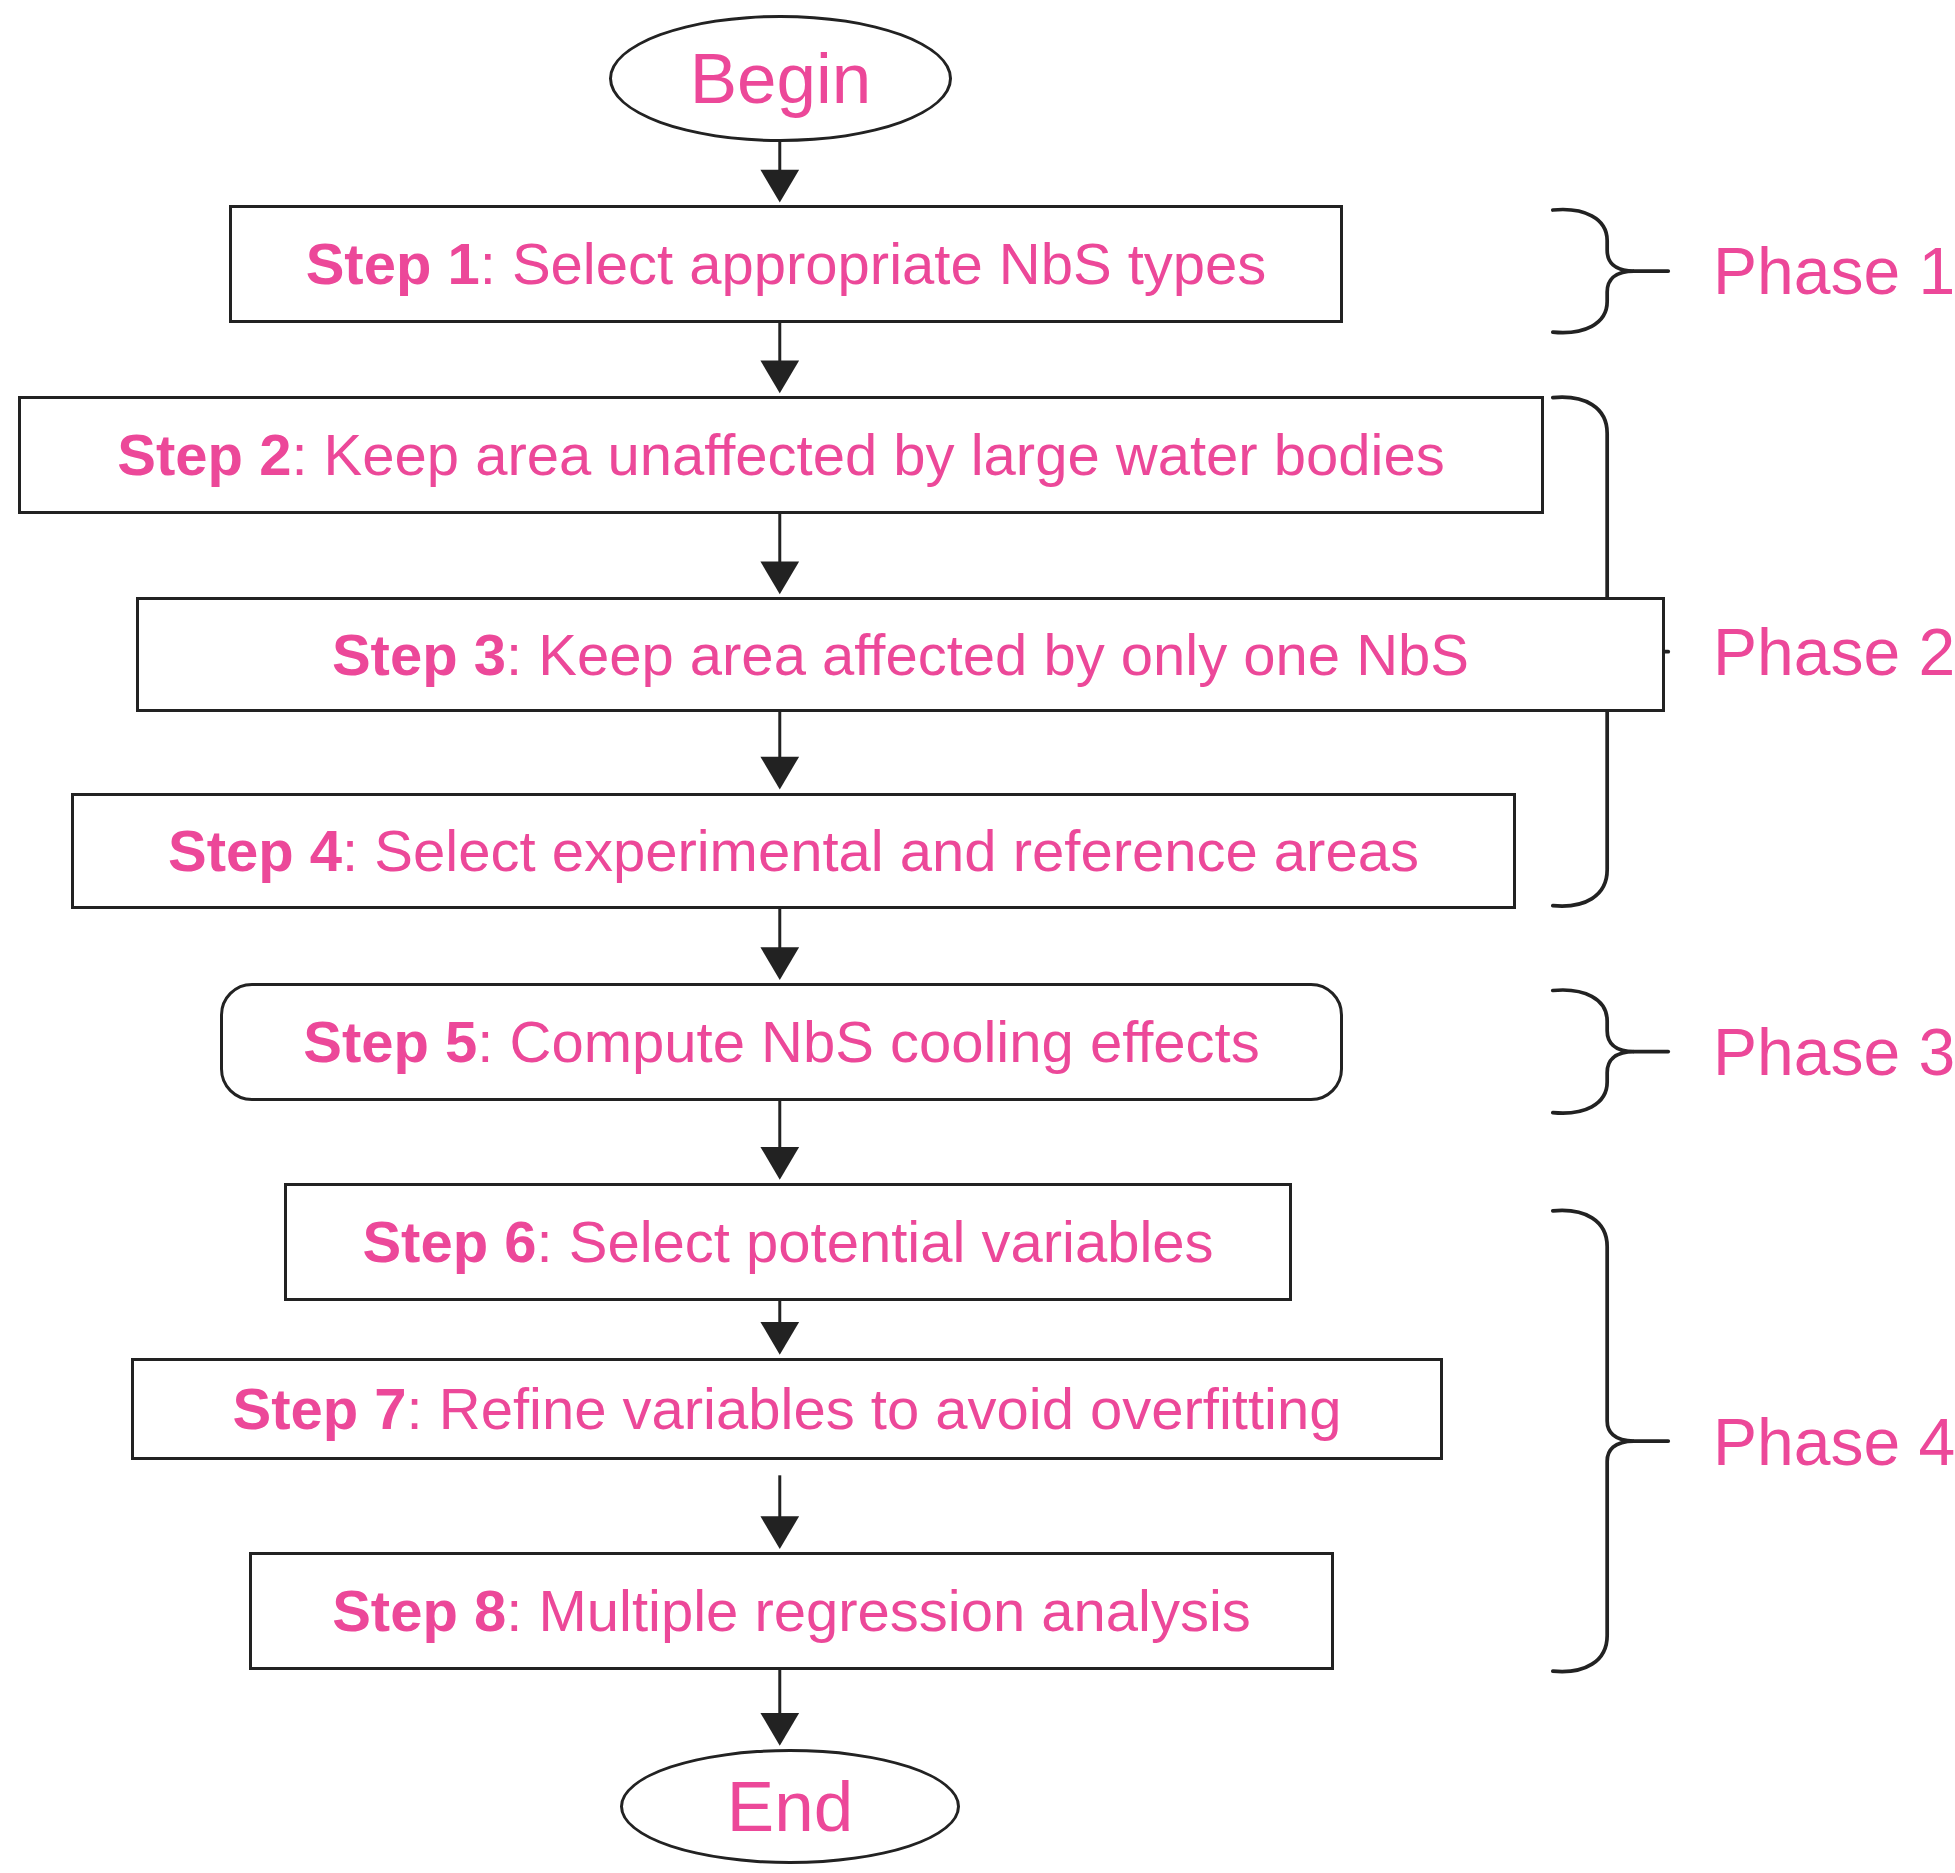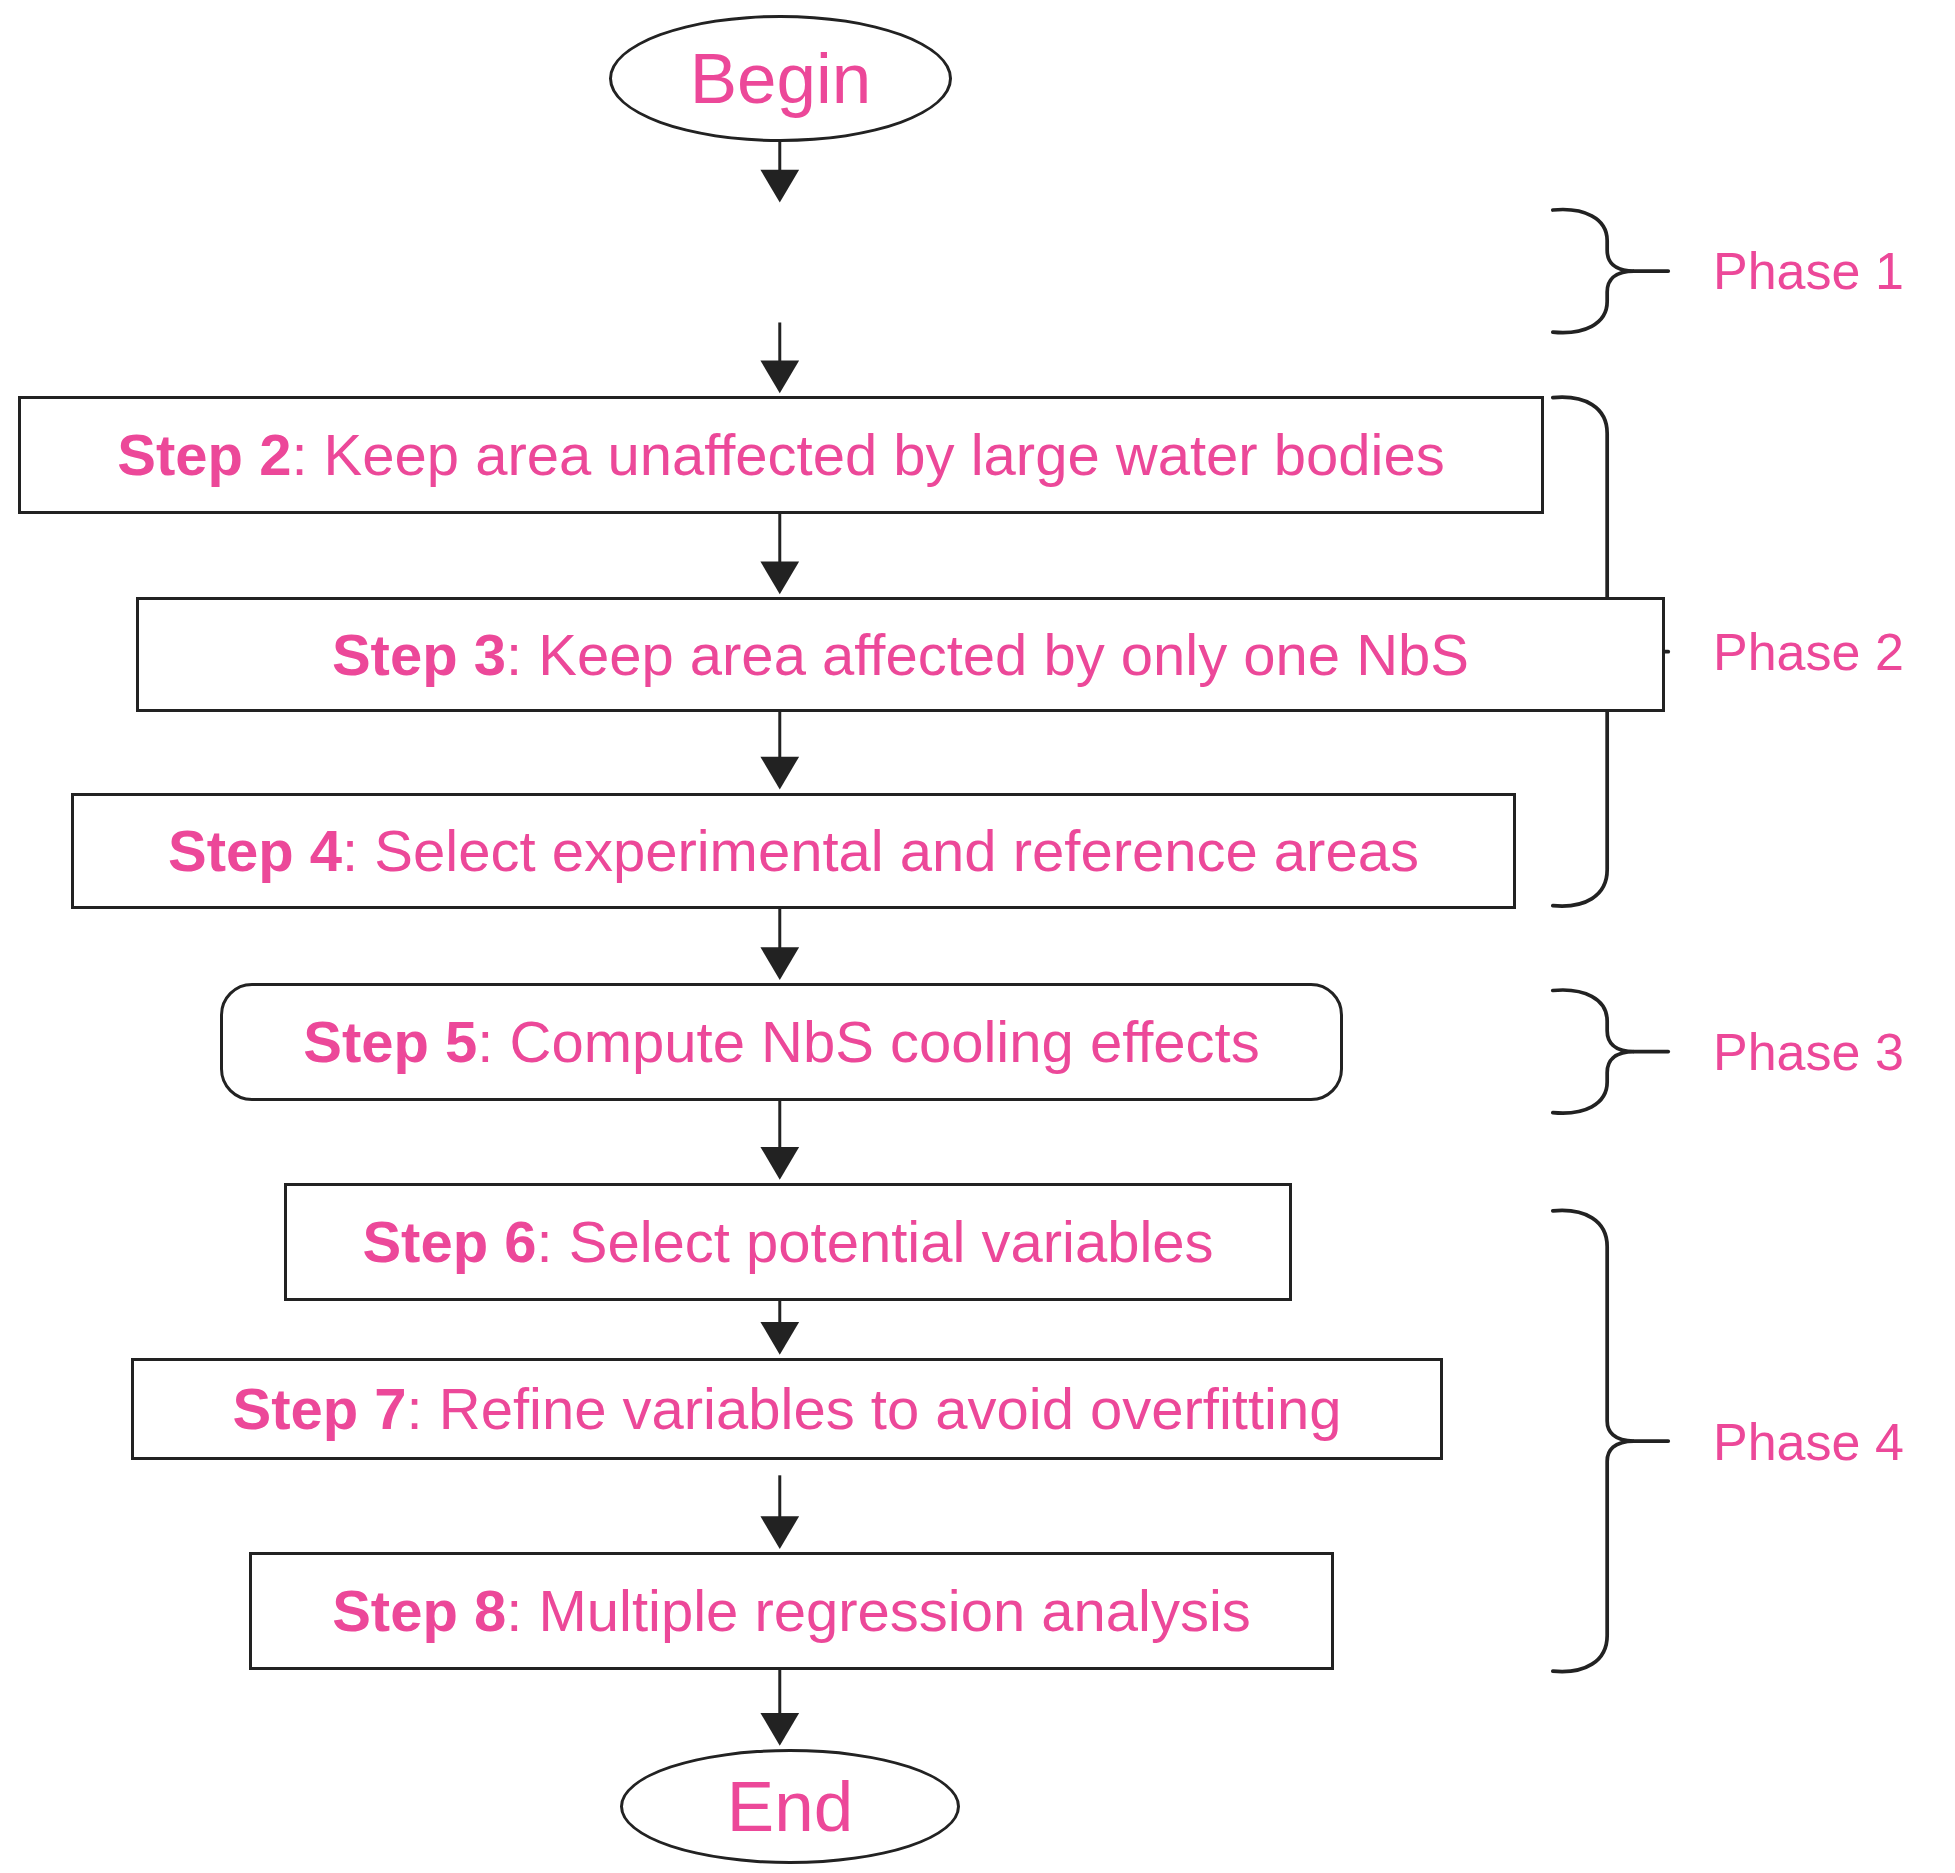--- a/index.html
+++ b/index.html
@@ -45,21 +45,21 @@
     line-height: 1;
   }
   .process .bold {
     font-weight: bold;
   }
   .phase-label {
     position: absolute;
     height: 89px;
     display: flex;
     align-items: center;
-    font-size: 52px;
+    font-size: 66px;
     line-height: 1;
     white-space: nowrap;
   }
 </style>
 </head>
 <body>
 
 <div class="canvas">
 
   <svg class="overlay" viewBox="0 0 2625 2515">
@@ -136,20 +136,24 @@
   </svg>
 
   <div class="node terminator" style="left:609px; top:15px; width:343px; height:127px;">
     <span>Begin</span>
   </div>
 
   <div class="node terminator" style="left:620px; top:1749px; width:340px; height:115px;">
     <span>End</span>
   </div>
 
+  <div class="node process" style="left:229px; top:205px; width:1114px; height:118px;">
+    <span class="bold">Step 1</span>
+      <span>: Select appropriate NbS types</span>
+  </div>
 
   <div class="node process" style="left:18px; top:396px; width:1526px; height:118px;">
     <span class="bold">Step 2</span>
       <span>: Keep area unaffected by large water bodies</span>
   </div>
 
   <div class="node process" style="left:136px; top:597px; width:1529px; height:115px;">
     <span class="bold">Step 3</span>
       <span>: Keep area affected by only one NbS</span>
   </div>

